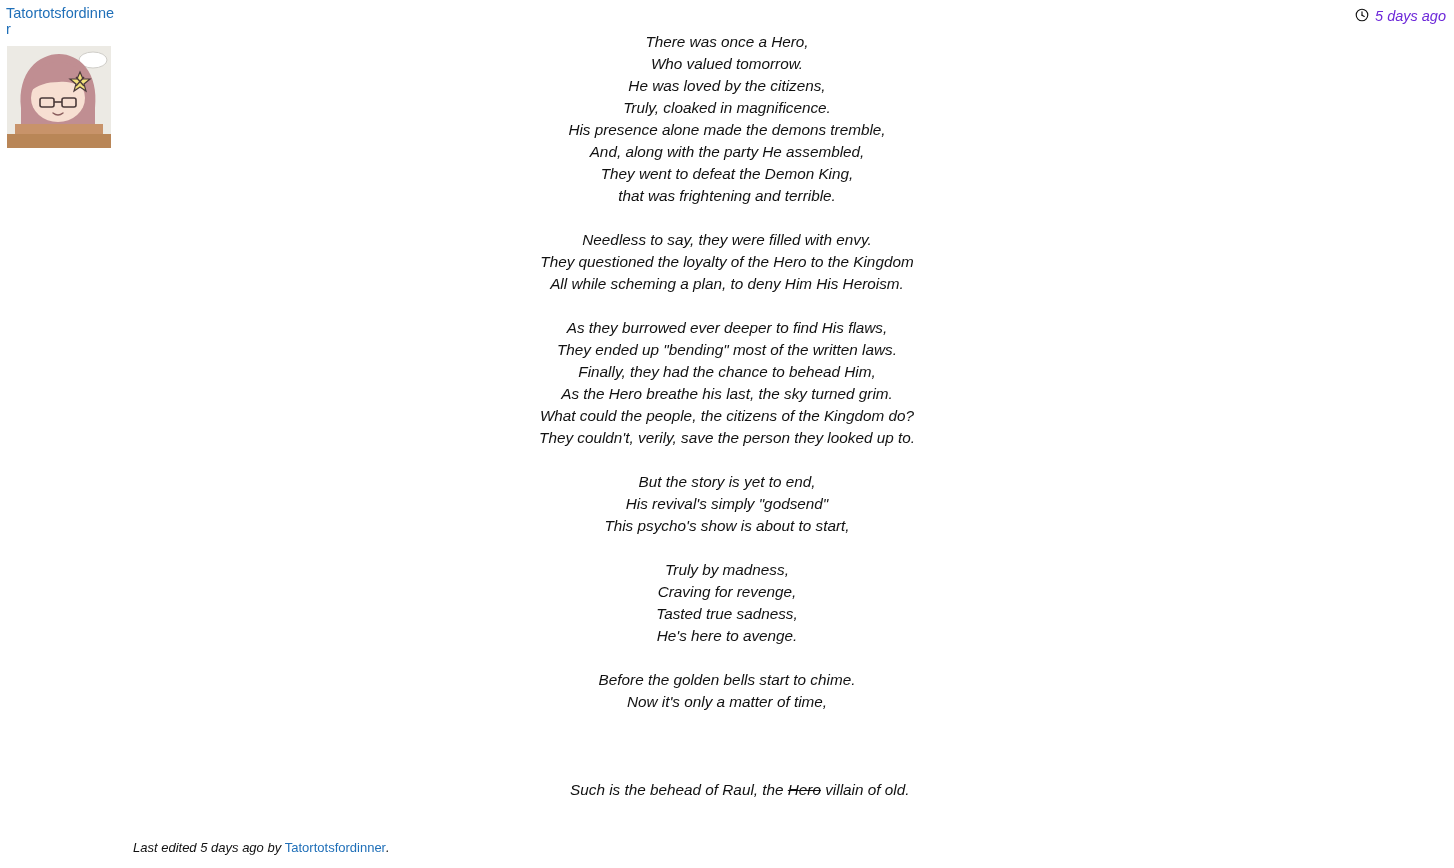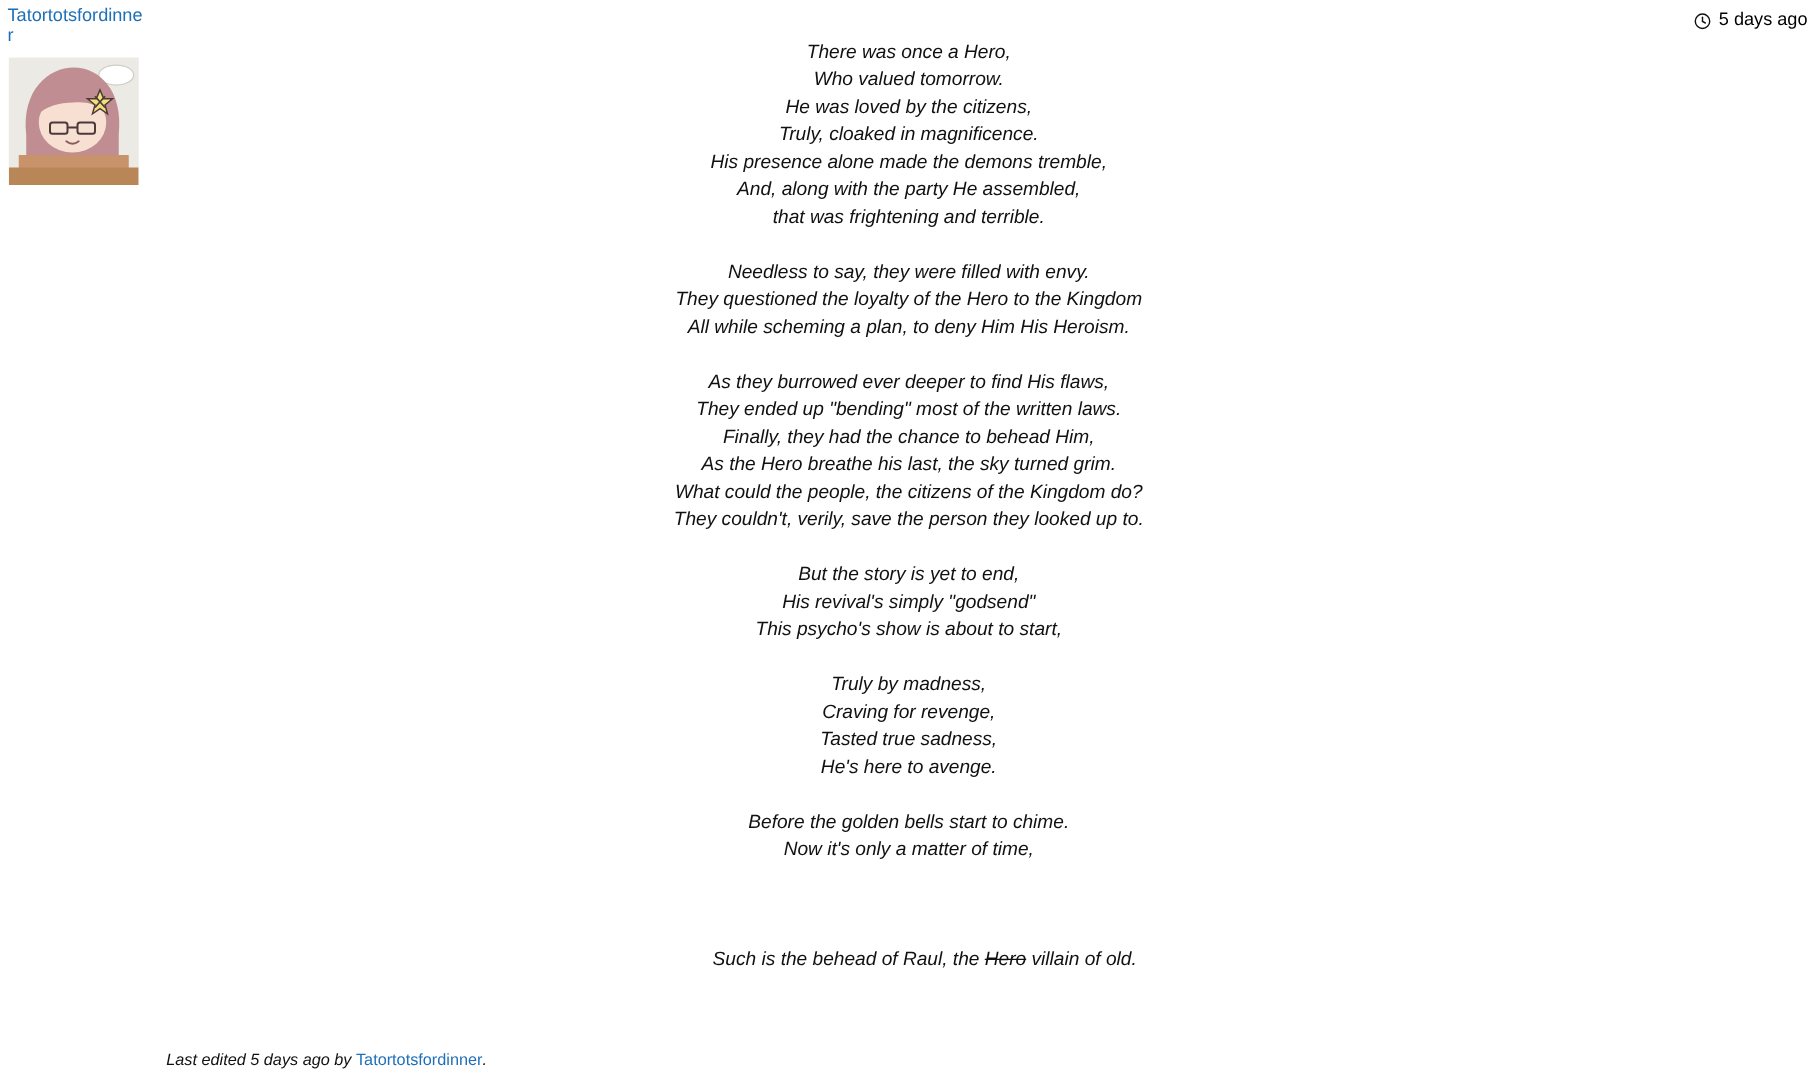--- a/index.html
+++ b/index.html
@@ -36,25 +36,26 @@
     text-decoration: none;
     word-break: break-all;
     cursor: pointer;
   }
 
   .timestamp {
     position: absolute;
     right: 8px;
     top: 8px;
     display: flex;
-    align-items: flex-end;
+    align-items: flex-start;
     gap: 6px;
-    color: #000000;
+    color: #6d28d9;
     font-size: 14.5px;
     cursor: pointer;
+    font-style: italic;
   }
   .clock-icon {
     display: inline-block;
     width: 14px;
     height: 14px;
     line-height: 0;
   }
 
   
   .avatar {
@@ -150,20 +151,21 @@
 </div>
 
 <div class="poem">
   <div class="stanza">
     <div class="line">There was once a Hero,</div>
     <div class="line">Who valued tomorrow.</div>
     <div class="line">He was loved by the citizens,</div>
     <div class="line">Truly, cloaked in magnificence.</div>
     <div class="line">His presence alone made the demons tremble,</div>
     <div class="line">And, along with the party He assembled,</div>
+    <div class="line">They went to defeat the Demon King,</div>
     <div class="line">that was frightening and terrible.</div>
   </div>
 
   <div class="stanza">
     <div class="line">Needless to say, they were filled with envy.</div>
     <div class="line">They questioned the loyalty of the Hero to the Kingdom</div>
     <div class="line">All while scheming a plan, to deny Him His Heroism.</div>
   </div>
 
   <div class="stanza">

